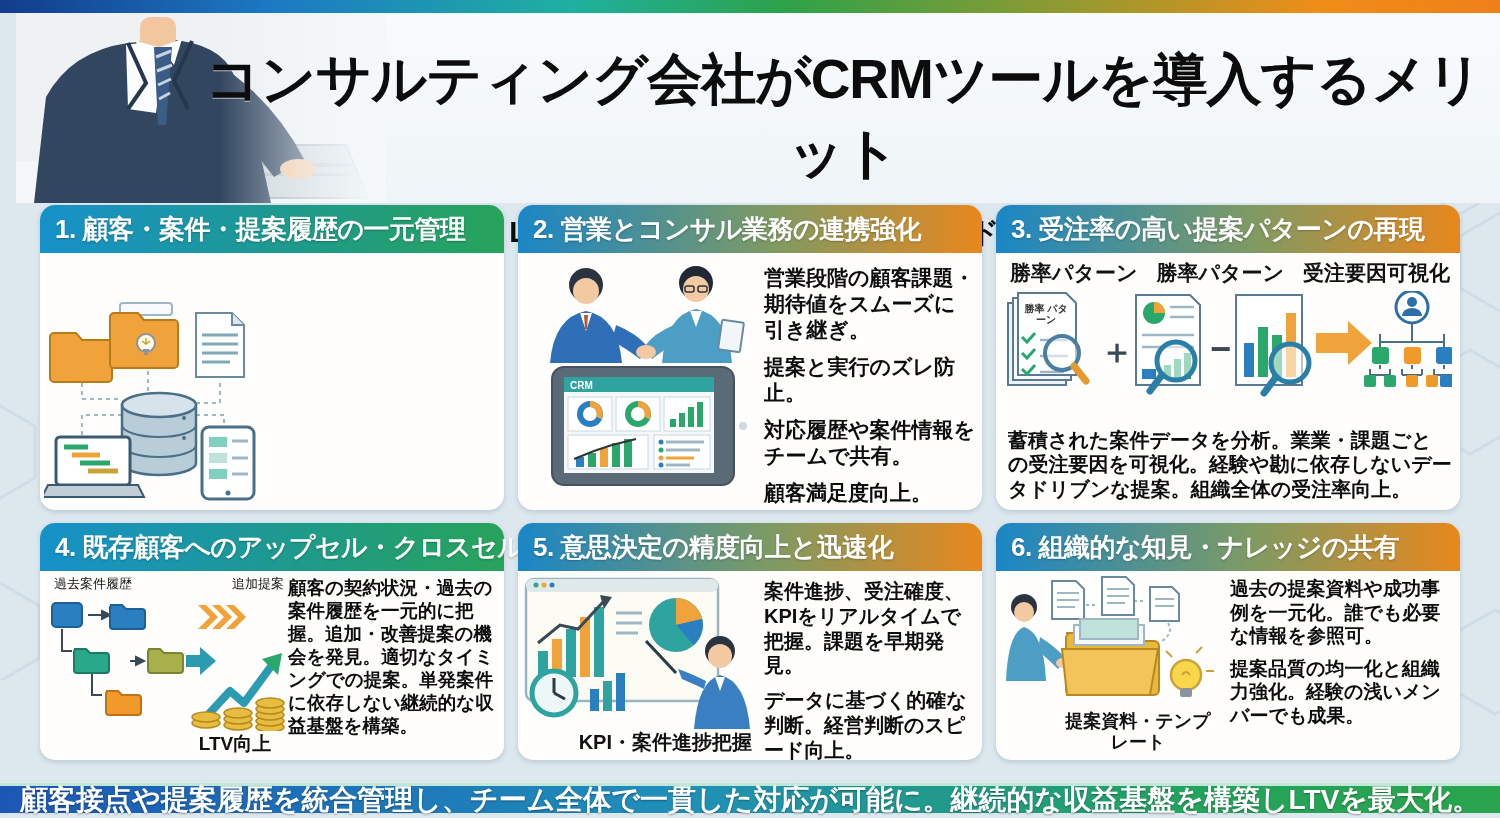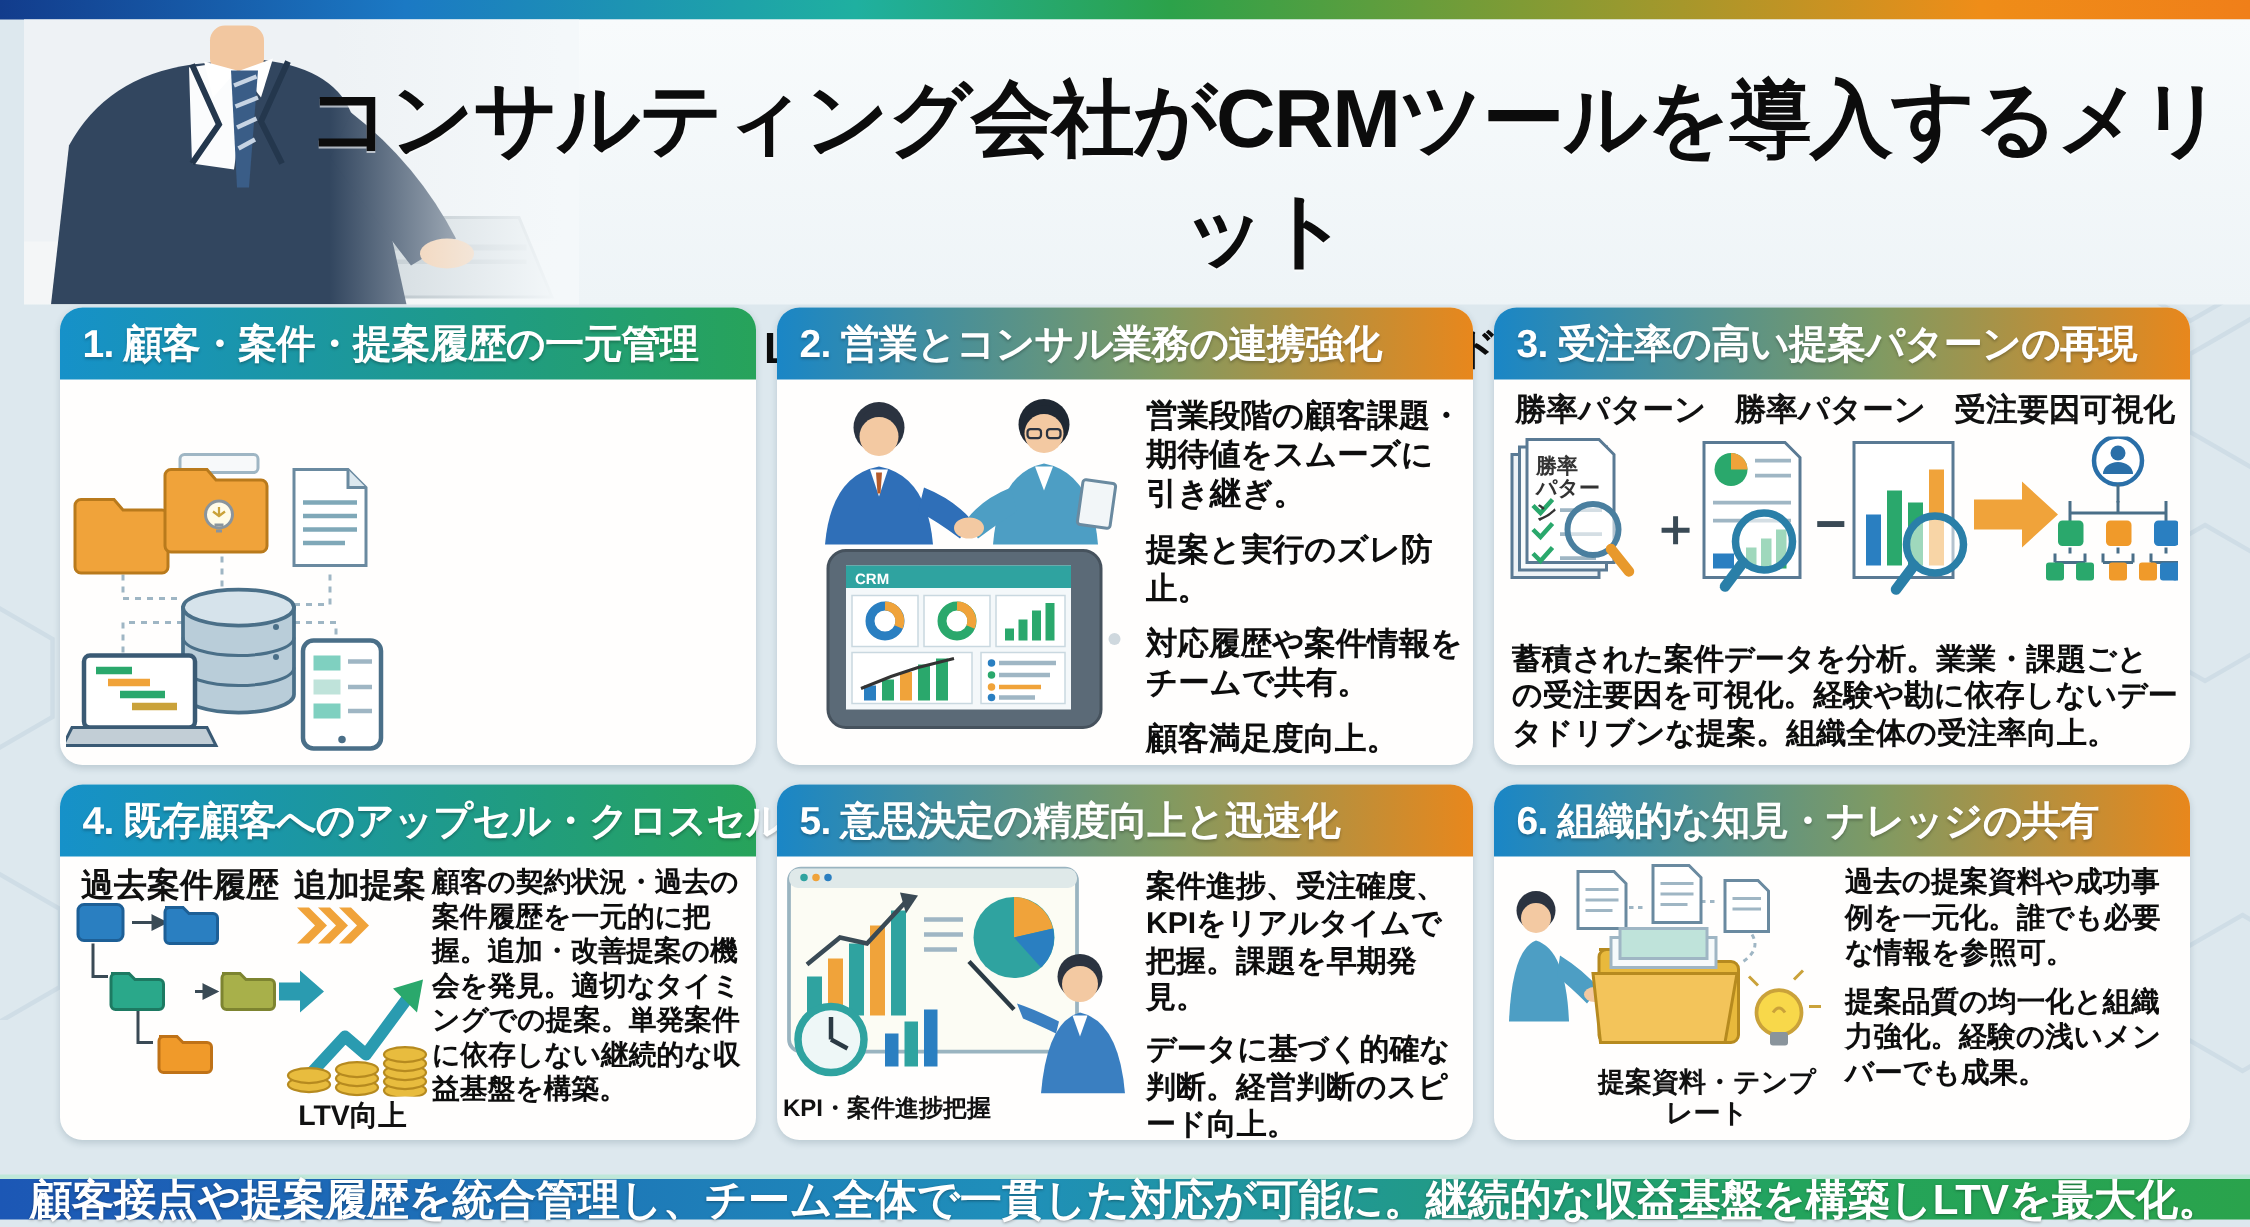--- a/index.html
+++ b/index.html
@@ -51,30 +51,30 @@
   .card-body { position:absolute; left:0; right:0; top:48px; bottom:0; }
   .card p { font-weight:800; color:#0d0d0d; line-height:1.24; }
   .c1-text { position:absolute; left:240px; right:8px; top:16px; font-size:21px; }
   .c1-text p { margin-bottom:15px; }
   .c2-text { position:absolute; left:246px; right:6px; top:12px; font-size:21px; }
   .c2-text p { margin-bottom:11px; }
   .c3-labels { position:absolute; left:14px; right:10px; top:6px; display:flex; justify-content:space-between;
     font-size:21px; font-weight:800; }
   .c3-para { position:absolute; left:12px; right:8px; bottom:8px; font-size:20px; }
   .c4-labels { position:absolute; left:14px; top:4px; width:230px; display:flex; justify-content:space-between;
-    font-size:22px; font-weight:700; }
+    font-size:13px; font-weight:400; }
   .c4-text { position:absolute; left:248px; right:5px; top:6px; font-size:18.5px; }
   .c4-caption { position:absolute; left:140px; top:160px; width:110px; font-size:19px; font-weight:800; text-align:center; }
-  .c5-caption { position:absolute; left:4px; top:158px; width:230px; font-size:16px; font-weight:800; text-align:left; }
+  .c5-caption { position:absolute; left:4px; top:158px; width:230px; font-size:20px; font-weight:800; text-align:right; }
   .c5-text { position:absolute; left:246px; right:6px; top:8px; font-size:20px; }
   .c5-text p { margin-bottom:10px; }
   .c6-caption { position:absolute; left:62px; top:140px; width:160px; font-size:18px; font-weight:800; text-align:center; line-height:1.15; }
   .c6-text { position:absolute; left:234px; right:5px; top:6px; font-size:19px; }
   .c6-text p { margin-bottom:9px; }
-  .doc-label { position:absolute; font-size:14px; font-weight:700; color:#333; line-height:1.1; }
+  .doc-label { position:absolute; font-size:10px; font-weight:700; text-align:center; color:#333; line-height:1.1; }
   
   .footer {
     position:absolute; left:0; bottom:5px; width:1500px; height:30px;
     background:linear-gradient(90deg,#1c57b5 0%,#1f8fba 45%,#23a45c 80%,#2aa34c 100%);
     border-top:3px solid #bfe8d9;
     display:flex; align-items:center; justify-content:center;
   }
   .footer-text { color:#fff; font-size:28px; font-weight:800; text-shadow:0 1px 2px rgba(0,0,0,.35); white-space:nowrap; }
   svg { display:block; }
 </style>

